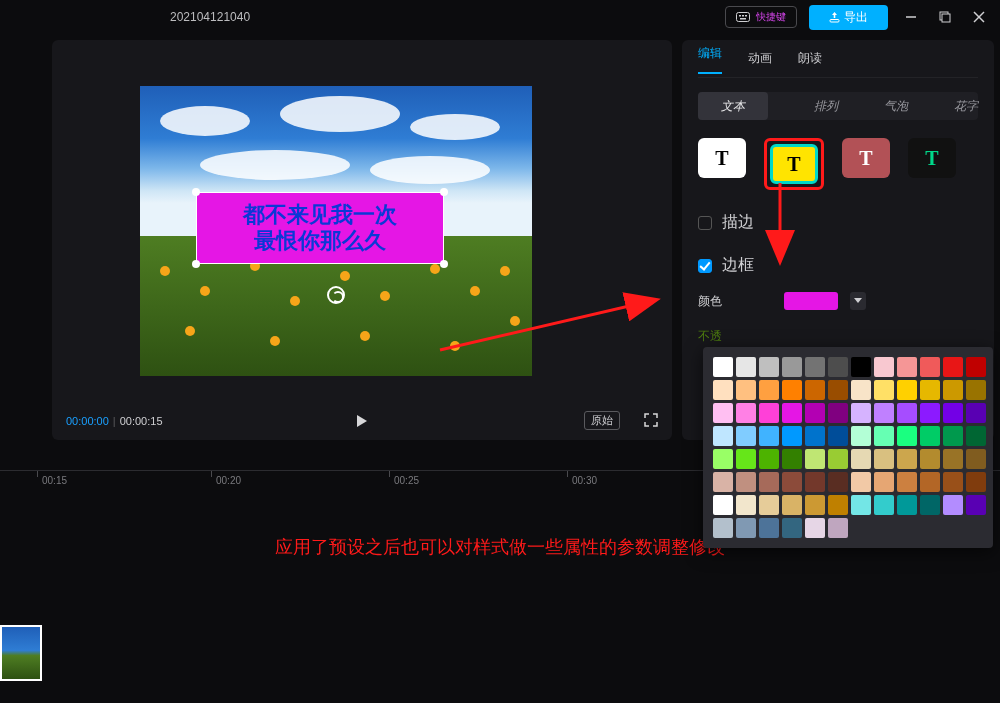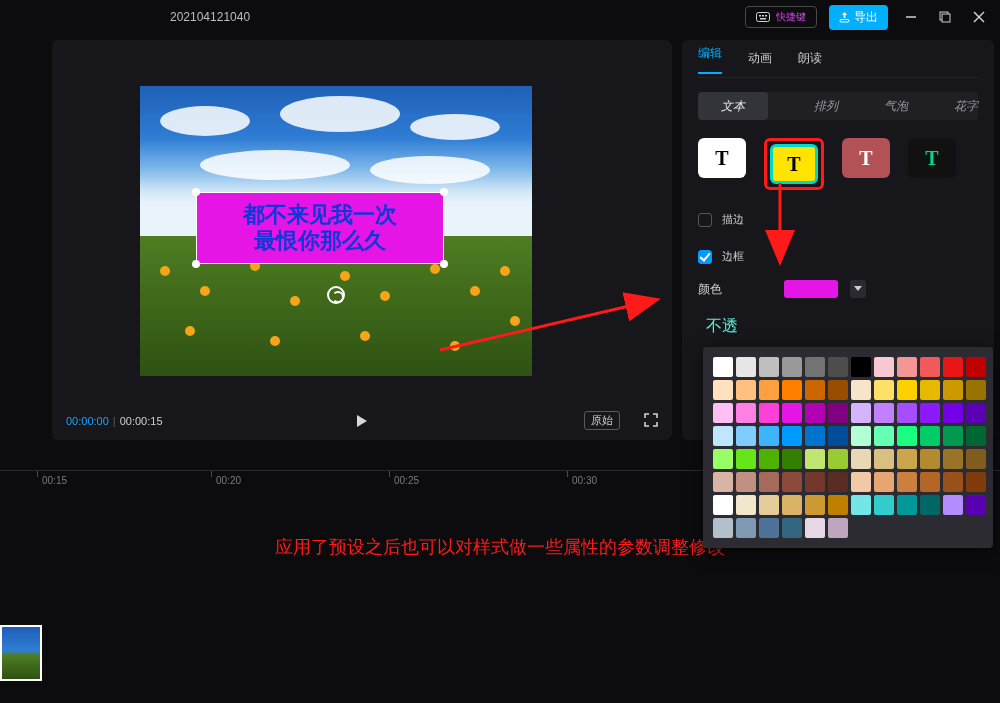--- a/index.html
+++ b/index.html
@@ -1,21 +1,21 @@
 <!DOCTYPE html>
 <html><head>
 <meta charset="utf-8">
 <style>
   html,body{margin:0;padding:0;width:1000px;height:703px;background:#0c0c0e;font-family:"Microsoft YaHei","PingFang SC",Arial,sans-serif;color:#cfcfd2;overflow:hidden;}
   *{box-sizing:border-box;}
   .titlebar{height:34px;display:flex;align-items:center;padding:0 10px;background:#0c0c0e;position:relative;}
   .proj-name{position:absolute;left:170px;font-size:12px;color:#bdbdbf;}
   .tb-right{margin-left:auto;display:flex;align-items:center;gap:12px;}
   .pill{border:1px solid #4a4a4e;border-radius:4px;padding:3px 10px;font-size:10px;color:#d946ef;display:flex;align-items:center;gap:6px;}
-  .export{background:#00b0ff;border:none;color:#fff;border-radius:4px;padding:4px 10px;font-size:12px;display:flex;align-items:center;gap:4px;justify-content:flex-end;}
+  .export{background:#00b0ff;border:none;color:#fff;border-radius:4px;padding:4px 20px;font-size:12px;display:flex;align-items:center;gap:4px;justify-content:flex-end;}
   .winbtn{width:22px;height:22px;display:flex;align-items:center;justify-content:center;color:#cacacc;}
   .row{display:flex;gap:10px;padding:0 0 0 0;}
   .leftgap{width:42px;}
   .player-panel{width:620px;height:400px;background:#17171b;border-radius:6px;position:relative;margin-top:6px;}
   .player-header{height:38px;display:flex;align-items:center;padding:0 14px;font-size:12px;color:#cfcfd2;}
   .preview{position:absolute;left:88px;top:46px;width:392px;height:290px;background:#3333;overflow:hidden;}
   .sky{position:absolute;left:0;top:0;right:0;height:150px;background:linear-gradient(#1f5fb8 0%,#2f7dd4 35%,#7db7ea 55%,#cfe6f6 70%,#e8f3fb 78%);}
   .cloud{position:absolute;background:rgba(255,255,255,0.85);border-radius:50%;}
   .field{position:absolute;left:0;right:0;top:150px;bottom:0;background:linear-gradient(#4e7d22,#2e5112);}
   .flower{position:absolute;width:10px;height:10px;background:#f6a519;border-radius:50%;}
@@ -38,28 +38,28 @@
   .subtabs{display:flex;margin-top:14px;background:#1f1f24;border-radius:4px;height:28px;align-items:center;font-size:12px;}
   .subtab{flex:1;text-align:right;color:#9a9aa0;font-style:italic;}
   .subtab.active{background:#33333a;color:#e8e8ea;border-radius:4px;height:100%;display:flex;align-items:center;justify-content:center;}
   .presets{display:flex;gap:18px;margin-top:18px;}
   .preset{width:48px;height:40px;border-radius:6px;display:flex;align-items:center;justify-content:center;font-family:Georgia,serif;font-weight:700;font-size:20px;}
   .preset.p1{background:#fff;color:#000;}
   .preset.p2{background:#ffe400;color:#000;border:3px solid #00d8c8;}
   .preset-wrap2{border:3px solid #ff1a1a;border-radius:6px;padding:3px;}
   .preset.p3{background:#b25156;color:#fff;}
   .preset.p4{background:#111;color:#00d88a;}
-  .opt-row{display:flex;align-items:center;margin-top:22px;font-size:11px;gap:10px;}
+  .opt-row{display:flex;align-items:center;margin-top:22px;font-size:16px;gap:10px;}
   .chk{width:14px;height:14px;border:1px solid #555;border-radius:3px;display:inline-block;}
   .chk.on{background:#0099ff;border-color:#0099ff;position:relative;}
   .chk.on:after{content:"";position:absolute;left:3px;top:0px;width:4px;height:8px;border:2px solid #fff;border-top:none;border-left:none;transform:rotate(40deg);}
   .color-row{display:flex;align-items:center;margin-top:16px;font-size:12px;gap:12px;}
   .color-swatch{width:54px;height:18px;background:#e516e5;border-radius:3px;}
   .caret{width:16px;height:18px;background:#2a2a30;border-radius:3px;display:flex;align-items:center;justify-content:center;}
-  .truncated{margin-top:18px;font-size:16px;color:#5eead4;margin-left:8px;}
+  .truncated{margin-top:18px;font-size:12px;color:#4d7c0f;}
   .palette{position:absolute;left:703px;top:347px;width:290px;background:#2b2b31;border-radius:4px;padding:10px;box-shadow:0 4px 18px rgba(0,0,0,.6);z-index:50;}
   .pal-grid{display:grid;grid-template-columns:repeat(12,20px);grid-auto-rows:20px;gap:3px;}
   .pal-grid div{border-radius:2px;}
   .timeline{position:absolute;left:0;right:0;top:455px;height:200px;}
   .ruler{position:absolute;left:0;right:0;top:15px;height:30px;border-top:1px solid #2c2c30;}
   .ruler .tick{position:absolute;top:4px;font-size:10px;color:#7a7a7e;}
   .ruler .tick:before{content:"";position:absolute;left:-5px;top:-4px;width:1px;height:6px;background:#4a4a4e;}
   .caption{position:absolute;left:50%;top:80px;transform:translateX(-50%);font-size:18px;color:#ff1a1a;white-space:nowrap;}
   .thumb{position:absolute;left:0;top:170px;width:42px;height:56px;background:linear-gradient(#1f5fb8 0%,#2f7dd4 45%,#4e7d22 55%,#2e5112 100%);border:2px solid #fff;}
   svg.arrow{position:absolute;z-index:40;pointer-events:none;}

